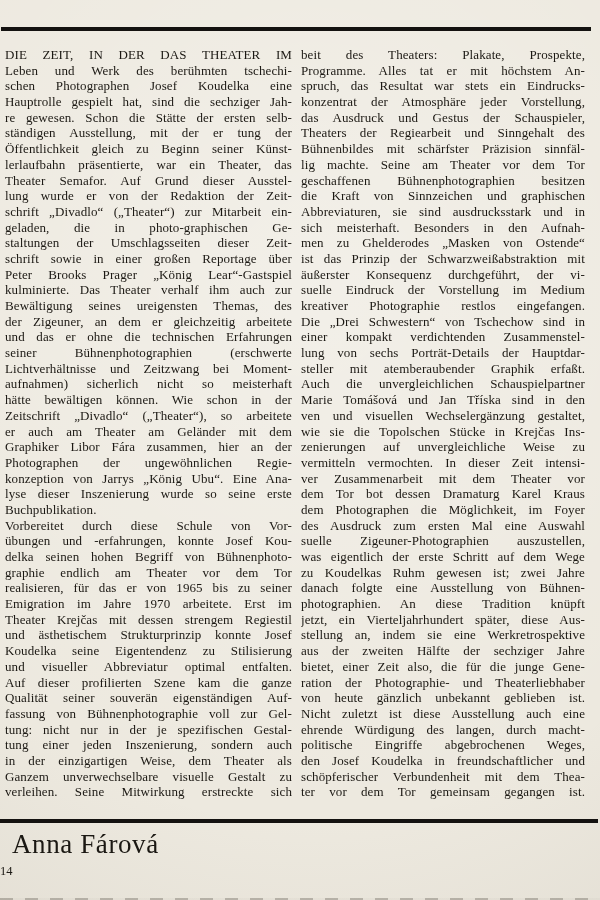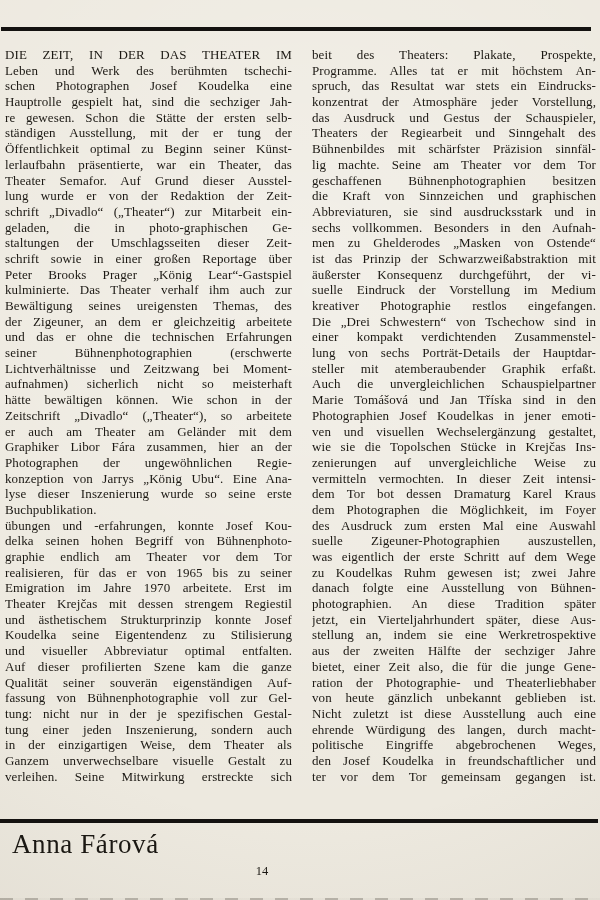--- a/index.html
+++ b/index.html
@@ -33,21 +33,21 @@
     background: var(--rule, #141210);
   }
   .bottom-rule {
     position: absolute; left: 0; top: 819px;
     width: 598px; height: 3.5px;
     background: var(--rule, #141210);
   }
   .columns {
     position: absolute; top: 47px; left: 5px;
     width: 591px;
-    display: flex; gap: 20px;
+    display: flex; gap: 9px;
   }
   .col { width: 287px; height: 772px; overflow: hidden; }
   .col.right { width: 284px; }
   .line {
     font-size: 13px;
     line-height: 15.7px;
     height: 15.7px;
     overflow: hidden;
     text-align: justify;
     text-align-last: justify;
@@ -59,21 +59,21 @@
     width: 600px;
     text-align: left;
     font-size: 27px;
     line-height: 32px;
     letter-spacing: 0.6px;
     padding-left: 12px;
   }
   .page-number {
     position: absolute; top: 864px; left: 0;
     width: 524px;
-    text-align: center;
+    text-align: left;
     font-size: 12.5px;
     line-height: 15px;
   }
   .scan-edge {
     position: absolute; bottom: 0; left: 0;
     width: 100%; height: 2px;
     background: repeating-linear-gradient(90deg,
       rgba(62,56,46,0.50) 0 13px,
       rgba(62,56,46,0.05) 13px 25px);
     opacity: 0.6;
@@ -86,21 +86,21 @@
   <div class="top-rule"></div>
 
   <main class="columns">
     <div class="col">
         <div class="line">DIE ZEIT, IN DER DAS THEATER IM</div>
         <div class="line">Leben und Werk des berühmten tschechi-</div>
         <div class="line">schen Photographen Josef Koudelka eine</div>
         <div class="line">Hauptrolle gespielt hat, sind die sechziger Jah-</div>
         <div class="line">re gewesen. Schon die Stätte der ersten selb-</div>
         <div class="line">ständigen Ausstellung, mit der er tung der</div>
-        <div class="line">Öffentlichkeit optimal zu Beginn seiner Künst-</div>
+        <div class="line">Öffentlichkeit gleich zu Beginn seiner Künst-</div>
         <div class="line">lerlaufbahn präsentierte, war ein Theater, das</div>
         <div class="line">Theater Semafor. Auf Grund dieser Ausstel-</div>
         <div class="line">lung wurde er von der Redaktion der Zeit-</div>
         <div class="line">schrift „Divadlo“ („Theater“) zur Mitarbeit ein-</div>
         <div class="line">geladen, die in photo-graphischen Ge-</div>
         <div class="line">staltungen der Umschlagsseiten dieser Zeit-</div>
         <div class="line">schrift sowie in einer großen Reportage über</div>
         <div class="line">Peter Brooks Prager „König Lear“-Gastspiel</div>
         <div class="line">kulminierte. Das Theater verhalf ihm auch zur</div>
         <div class="line">Bewältigung seines ureigensten Themas, des</div>
@@ -110,20 +110,21 @@
         <div class="line">Lichtverhältnisse und Zeitzwang bei Moment-</div>
         <div class="line">aufnahmen) sicherlich nicht so meisterhaft</div>
         <div class="line">hätte bewältigen können. Wie schon in der</div>
         <div class="line">Zeitschrift „Divadlo“ („Theater“), so arbeitete</div>
         <div class="line">er auch am Theater am Geländer mit dem</div>
         <div class="line">Graphiker Libor Fára zusammen, hier an der</div>
         <div class="line">Photographen der ungewöhnlichen Regie-</div>
         <div class="line">konzeption von Jarrys „König Ubu“. Eine Ana-</div>
         <div class="line">lyse dieser Inszenierung wurde so seine erste</div>
         <div class="line">Buchpublikation.</div>
+        <div class="line">Vorbereitet durch diese Schule von Vor-</div>
         <div class="line">übungen und -erfahrungen, konnte Josef Kou-</div>
         <div class="line">delka seinen hohen Begriff von Bühnenphoto-</div>
         <div class="line">graphie endlich am Theater vor dem Tor</div>
         <div class="line">realisieren, für das er von 1965 bis zu seiner</div>
         <div class="line">Emigration im Jahre 1970 arbeitete. Erst im</div>
         <div class="line">Theater Krejčas mit dessen strengem Regiestil</div>
         <div class="line">und ästhetischem Strukturprinzip konnte Josef</div>
         <div class="line">Koudelka seine Eigentendenz zu Stilisierung</div>
         <div class="line">und visueller Abbreviatur optimal entfalten.</div>
         <div class="line">Auf dieser profilierten Szene kam die ganze</div>
@@ -140,55 +141,56 @@
         <div class="line">Programme. Alles tat er mit höchstem An-</div>
         <div class="line">spruch, das Resultat war stets ein Eindrucks-</div>
         <div class="line">konzentrat der Atmosphäre jeder Vorstellung,</div>
         <div class="line">das Ausdruck und Gestus der Schauspieler,</div>
         <div class="line">Theaters der Regiearbeit und Sinngehalt des</div>
         <div class="line">Bühnenbildes mit schärfster Präzision sinnfäl-</div>
         <div class="line">lig machte. Seine am Theater vor dem Tor</div>
         <div class="line">geschaffenen Bühnenphotographien besitzen</div>
         <div class="line">die Kraft von Sinnzeichen und graphischen</div>
         <div class="line">Abbreviaturen, sie sind ausdrucksstark und in</div>
-        <div class="line">sechs vollkommen. Besonders in den Aufnah-</div>
+        <div class="line">sich meisterhaft. Besonders in den Aufnah-</div>
         <div class="line">men zu Ghelderodes „Masken von Ostende“</div>
         <div class="line">ist das Prinzip der Schwarzweißabstraktion mit</div>
         <div class="line">äußerster Konsequenz durchgeführt, der vi-</div>
         <div class="line">suelle Eindruck der Vorstellung im Medium</div>
         <div class="line">kreativer Photographie restlos eingefangen.</div>
         <div class="line">Die „Drei Schwestern“ von Tschechow sind in</div>
         <div class="line">einer kompakt verdichtenden Zusammenstel-</div>
         <div class="line">lung von sechs Porträt-Details der Hauptdar-</div>
         <div class="line">steller mit atemberaubender Graphik erfaßt.</div>
         <div class="line">Auch die unvergleichlichen Schauspielpartner</div>
         <div class="line">Marie Tomášová und Jan Tříska sind in den</div>
-        <div class="line">Photographien Josef Koudelkas in jener emoti-</div>
         <div class="line">ven und visuellen Wechselergänzung gestaltet,</div>
         <div class="line">wie sie die Topolschen Stücke in Krejčas Ins-</div>
         <div class="line">zenierungen auf unvergleichliche Weise zu</div>
         <div class="line">vermitteln vermochten. In dieser Zeit intensi-</div>
+        <div class="line">ver Zusammenarbeit mit dem Theater vor</div>
         <div class="line">dem Tor bot dessen Dramaturg Karel Kraus</div>
         <div class="line">dem Photographen die Möglichkeit, im Foyer</div>
         <div class="line">des Ausdruck zum ersten Mal eine Auswahl</div>
         <div class="line">suelle Zigeuner-Photographien auszustellen,</div>
         <div class="line">was eigentlich der erste Schritt auf dem Wege</div>
         <div class="line">zu Koudelkas Ruhm gewesen ist; zwei Jahre</div>
         <div class="line">danach folgte eine Ausstellung von Bühnen-</div>
-        <div class="line">photographien. An diese Tradition später</div>
+        <div class="line">photographien. An diese Tradition knüpft</div>
         <div class="line">jetzt, ein Vierteljahrhundert später, diese Aus-</div>
         <div class="line">stellung an, indem sie eine Werkretrospektive</div>
         <div class="line">aus der zweiten Hälfte der sechziger Jahre</div>
         <div class="line">bietet, einer Zeit also, die für die junge Gene-</div>
         <div class="line">ration der Photographie- und Theaterliebhaber</div>
         <div class="line">von heute gänzlich unbekannt geblieben ist.</div>
         <div class="line">Nicht zuletzt ist diese Ausstellung auch eine</div>
         <div class="line">ehrende Würdigung des langen, durch macht-</div>
         <div class="line">politische Eingriffe abgebrochenen Weges,</div>
         <div class="line">den Josef Koudelka in freundschaftlicher und</div>
+        <div class="line">schöpferischer Verbundenheit mit dem Thea-</div>
         <div class="line">ter vor dem Tor gemeinsam gegangen ist.</div>
       </div>
   </main>
 
   <div class="bottom-rule"></div>
 
   <div class="author">Anna Fárová</div>
 
   <div class="page-number">14</div>
 

